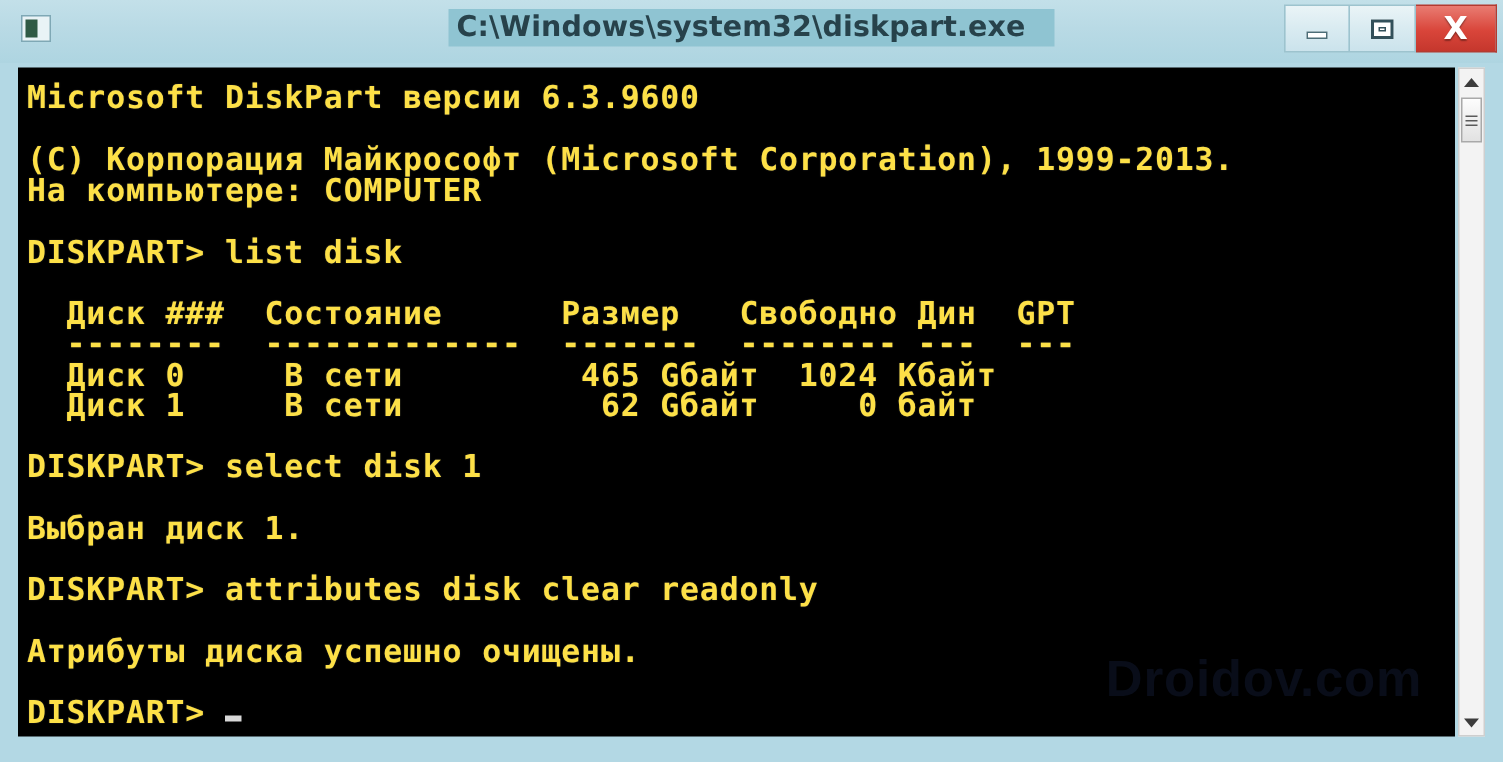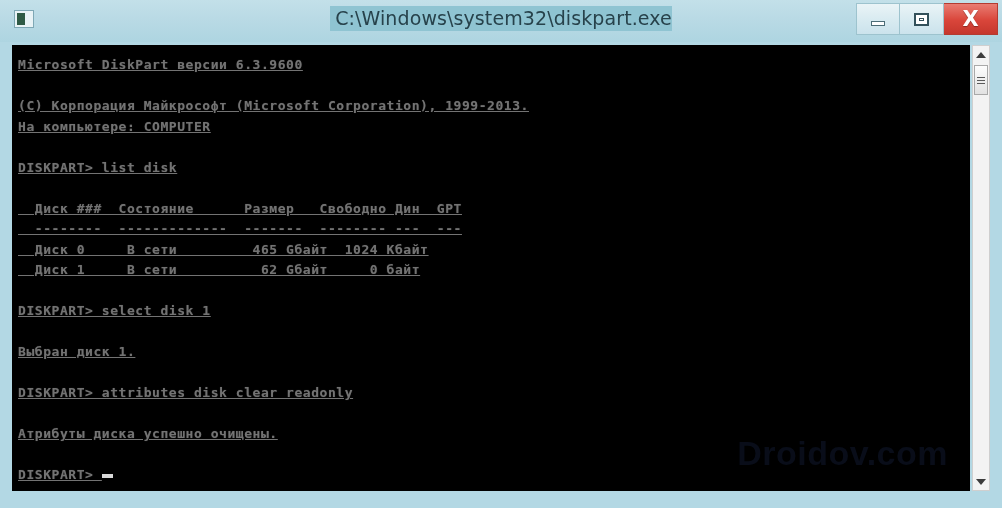--- a/index.html
+++ b/index.html
@@ -52,21 +52,22 @@
     width: 1002px;
     text-align: center;
     font-size: 19px;
     color: #27424b;
     letter-spacing: .1px;
     white-space: nowrap;
     pointer-events: none;
   }
   .title-text span {
     background: #8fc4d2;
-    padding: 1px 0 2px 5px;
+    padding: 1px 19px 2px 5px;
+    font-weight: bold;
   }
 
   
   .winbtns {
     position: absolute;
     right: 4px; top: 3px;
     height: 32px;
     display: flex;
     align-items: stretch;
   }
@@ -133,29 +134,28 @@
     left: 2px; top: 3px;
     width: 958px;
     height: 446px;
     background: #000000;
     overflow: hidden;
   }
   .console-text {
     position: absolute;
     left: 6px;
     top: 10px;
-    color: #737373;
+    color: #fde047;
     font-family: "DejaVu Sans Mono", monospace;
-    font-size: 13px;
+    font-size: 21px;
     line-height: 20.5px;
     white-space: pre;
     letter-spacing: 0.55px;
     font-weight: bold;
     text-shadow: 0 0 1px rgba(230,230,230,.25);
-    text-decoration: underline;
   }
   .cursor {
     display: inline-block;
     width: 11px;
     height: 4px;
     background: #d8d8d8;
     vertical-align: baseline;
     margin-bottom: 1px;
   }
   .watermark {

